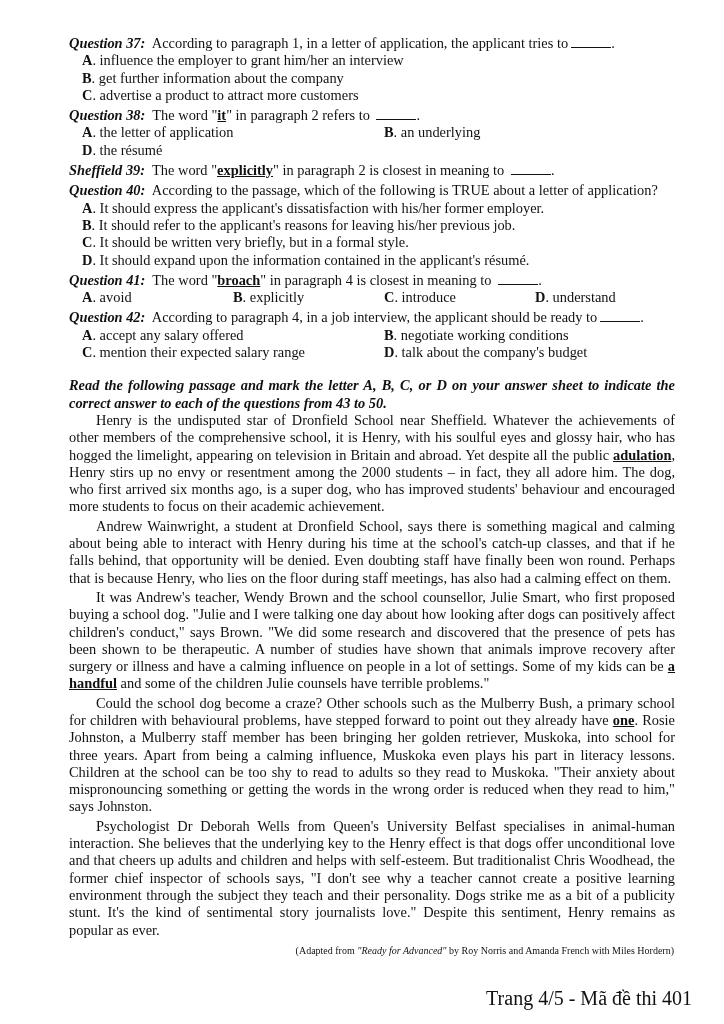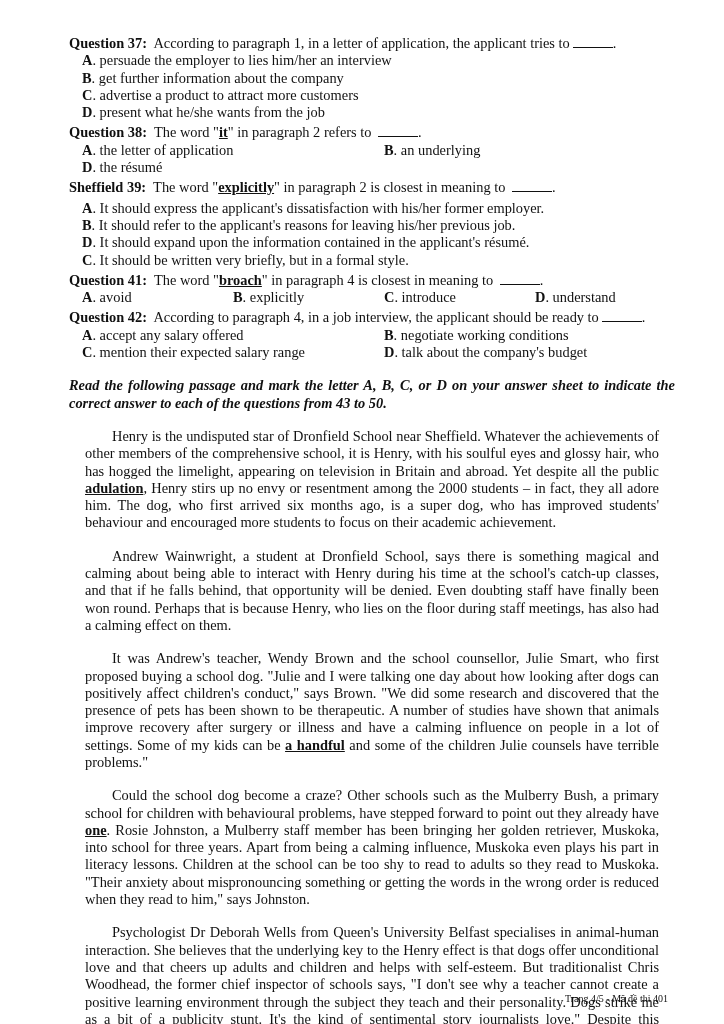--- a/index.html
+++ b/index.html
@@ -4,67 +4,67 @@
 <style>
   html, body { margin: 0; padding: 0; background: #ffffff; }
   body {
     width: 724px; height: 1024px; position: relative; overflow: hidden;
     font-family: "Liberation Serif", "DejaVu Serif", serif;
     font-size: 14.4px; color: #111; line-height: 17.3px;
   }
   .page { position: absolute; left: 69px; top: 35px; width: 606px; }
   .q { margin: 0; }
   .q-head { white-space: nowrap; }
-  .q-label { font-weight: bold; }
+  .q-label { font-weight: bold; font-style: italic; }
   .blank { display: inline-block; width: 40px; border-bottom: 1.2px solid #111; height: 11px; vertical-align: baseline; margin-left: 3px; }
   .opt { padding-left: 13px; }
   .opt .letter { font-weight: bold; }
   .grid2 { display: grid; grid-template-columns: 302px 300px; padding-left: 13px; }
   .grid4 { display: grid; grid-template-columns: 151px 151px 151px 150px; padding-left: 13px; }
   .grid2 .opt, .grid4 .opt { padding-left: 0; }
   .kw { font-weight: bold; text-decoration: underline; }
   .mt { margin-top: 3px; }
   .instr { font-weight: bold; font-style: italic; text-align: justify; margin-top: 16px; }
-  .para { text-align: justify; text-indent: 27px; margin: 16px; }
+  .para { text-align: justify; text-indent: 27px; margin: 0; }
   .para + .para { margin-top: 2px; }
   .source { text-align: right; font-size: 10px; margin-top: 3px; padding-right: 1px; }
   .source i { font-style: italic; }
-  .footer { position: absolute; right: 56px; top: 990px; font-size: 10px; text-align: center; }
+  .footer { position: absolute; right: 32px; top: 990px; font-size: 20px; text-align: center; }
 </style>
 </head>
 <body>
 
 <div class="page">
 
   <div class="q">
     <div class="q-head"><span class="q-label">Question 37:</span>&nbsp; <span>According to paragraph 1, in a letter of application, the applicant tries to</span><span class="blank"></span>.</div>
-    <div class="opt"><span class="letter">A</span><span>. persuade the employer to lies him/her an interview</span></div>
+    <div class="opt"><span class="letter">A</span><span>. influence the employer to grant him/her an interview</span></div>
     <div class="opt"><span class="letter">B</span><span>. get further information about the company</span></div>
     <div class="opt"><span class="letter">C</span><span>. advertise a product to attract more customers</span></div>
-    <div class="opt"><span class="letter">D</span><span>. present what he/she wants from the job</span></div>
   </div>
 
   <div class="q mt">
     <div class="q-head"><span class="q-label">Question 38:</span>&nbsp; <span>The word "</span><span class="kw">it</span><span>" in paragraph 2 refers to</span> <span class="blank"></span>.</div>
     <div class="grid2">
       <div class="opt"><span class="letter">A</span><span>. the letter of application</span></div>
       <div class="opt"><span class="letter">B</span><span>. an underlying</span></div>
       <div class="opt"><span class="letter">D</span><span>. the résumé</span></div>
     </div>
   </div>
 
   <div class="q mt">
     <div class="q-head"><span class="q-label">Sheffield 39:</span>&nbsp; <span>The word "</span><span class="kw">explicitly</span><span>" in paragraph 2 is closest in meaning to</span> <span class="blank"></span>.</div>
   </div>
 
   <div class="q mt">
+    <div class="q-head"><span class="q-label">Question 40:</span>&nbsp; <span>According to the passage, which of the following is TRUE about a letter of application?</span></div>
     <div class="opt"><span class="letter">A</span><span>. It should express the applicant's dissatisfaction with his/her former employer.</span></div>
     <div class="opt"><span class="letter">B</span><span>. It should refer to the applicant's reasons for leaving his/her previous job.</span></div>
+    <div class="opt"><span class="letter">C</span><span>. It should be written very briefly, but in a formal style.</span></div>
     <div class="opt"><span class="letter">D</span><span>. It should expand upon the information contained in the applicant's résumé.</span></div>
-    <div class="opt"><span class="letter">C</span><span>. It should be written very briefly, but in a formal style.</span></div>
   </div>
 
   <div class="q mt">
     <div class="q-head"><span class="q-label">Question 41:</span>&nbsp; <span>The word "</span><span class="kw">broach</span><span>" in paragraph 4 is closest in meaning to</span> <span class="blank"></span>.</div>
     <div class="grid4">
       <div class="opt"><span class="letter">A</span><span>. avoid</span></div>
       <div class="opt"><span class="letter">B</span><span>. explicitly</span></div>
       <div class="opt"><span class="letter">C</span><span>. introduce</span></div>
       <div class="opt"><span class="letter">D</span><span>. understand</span></div>
     </div>

